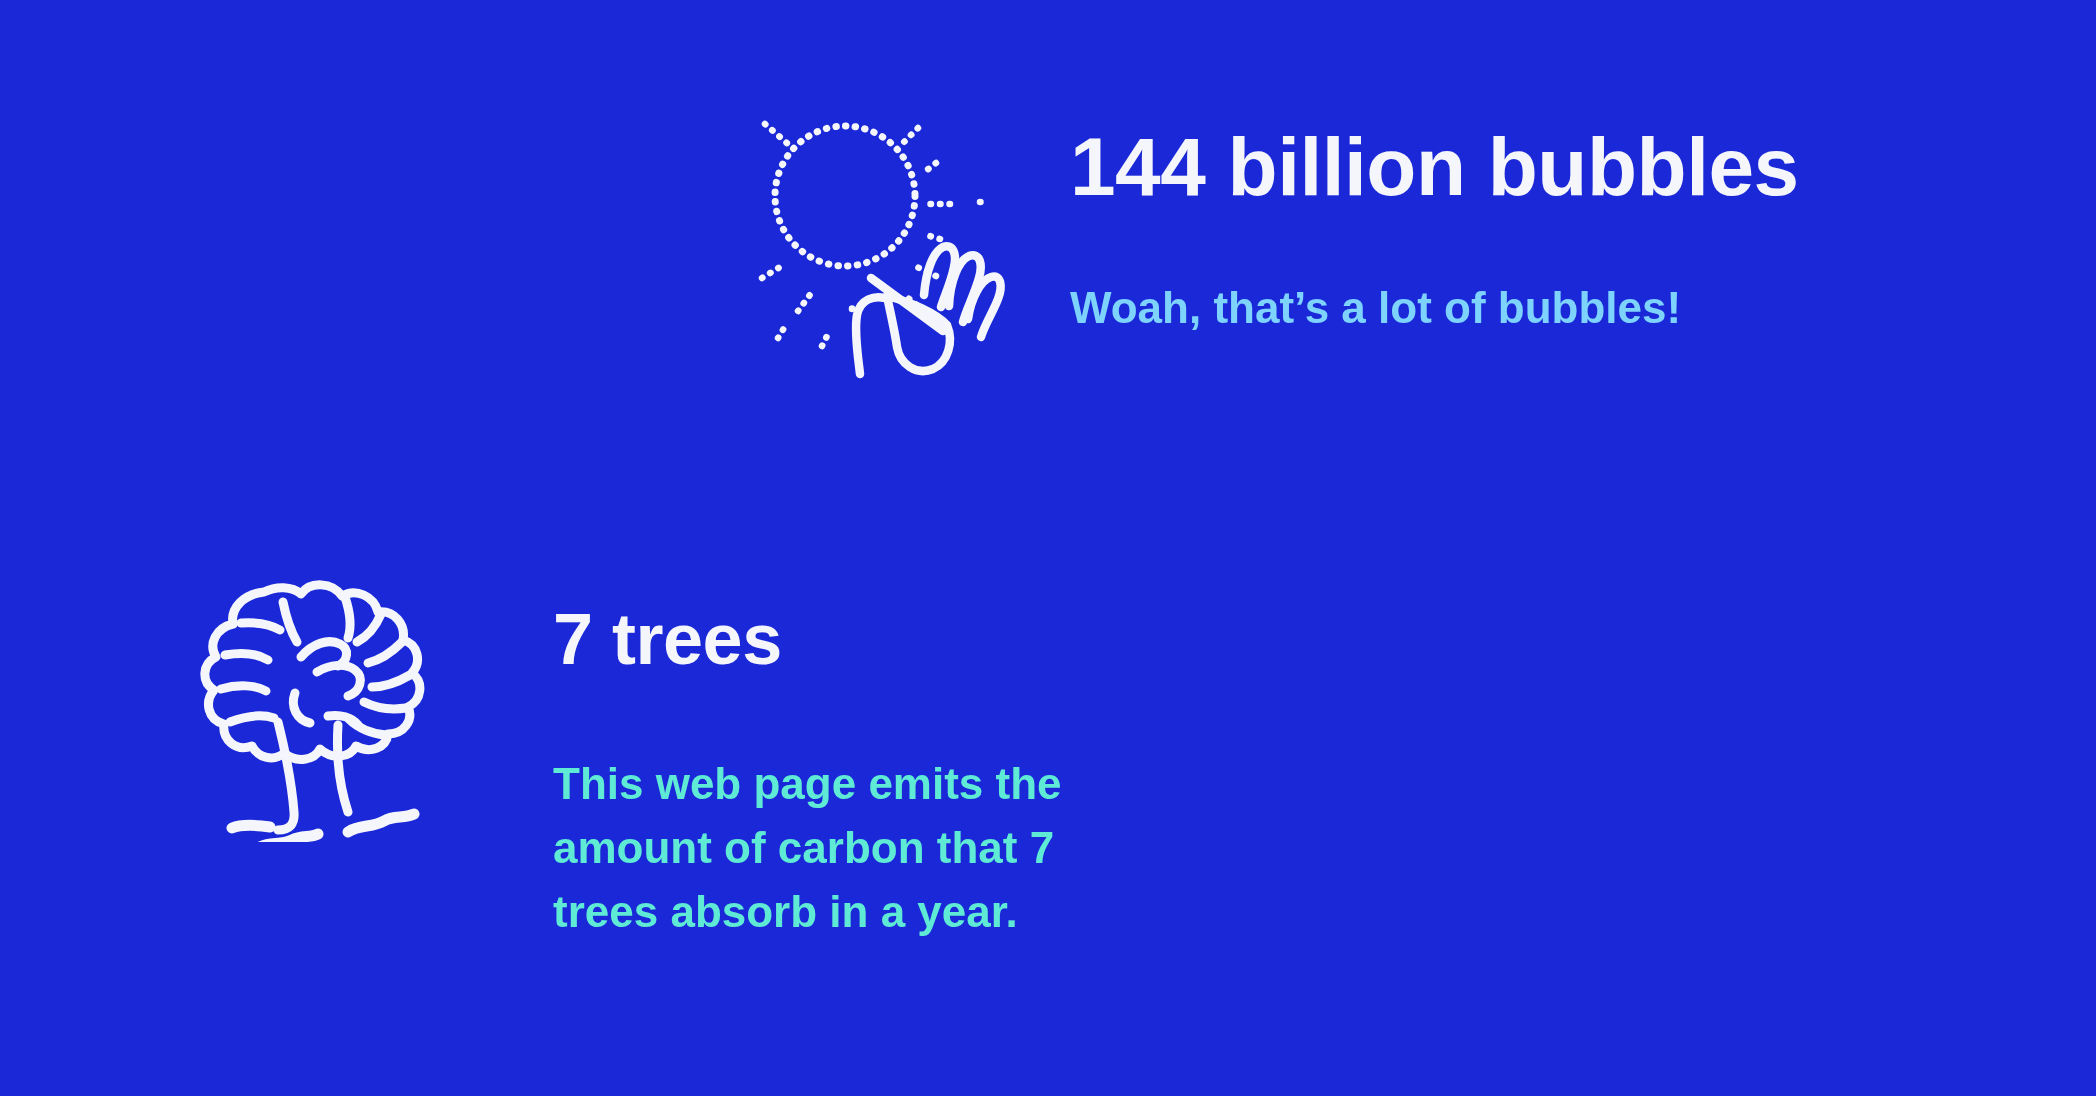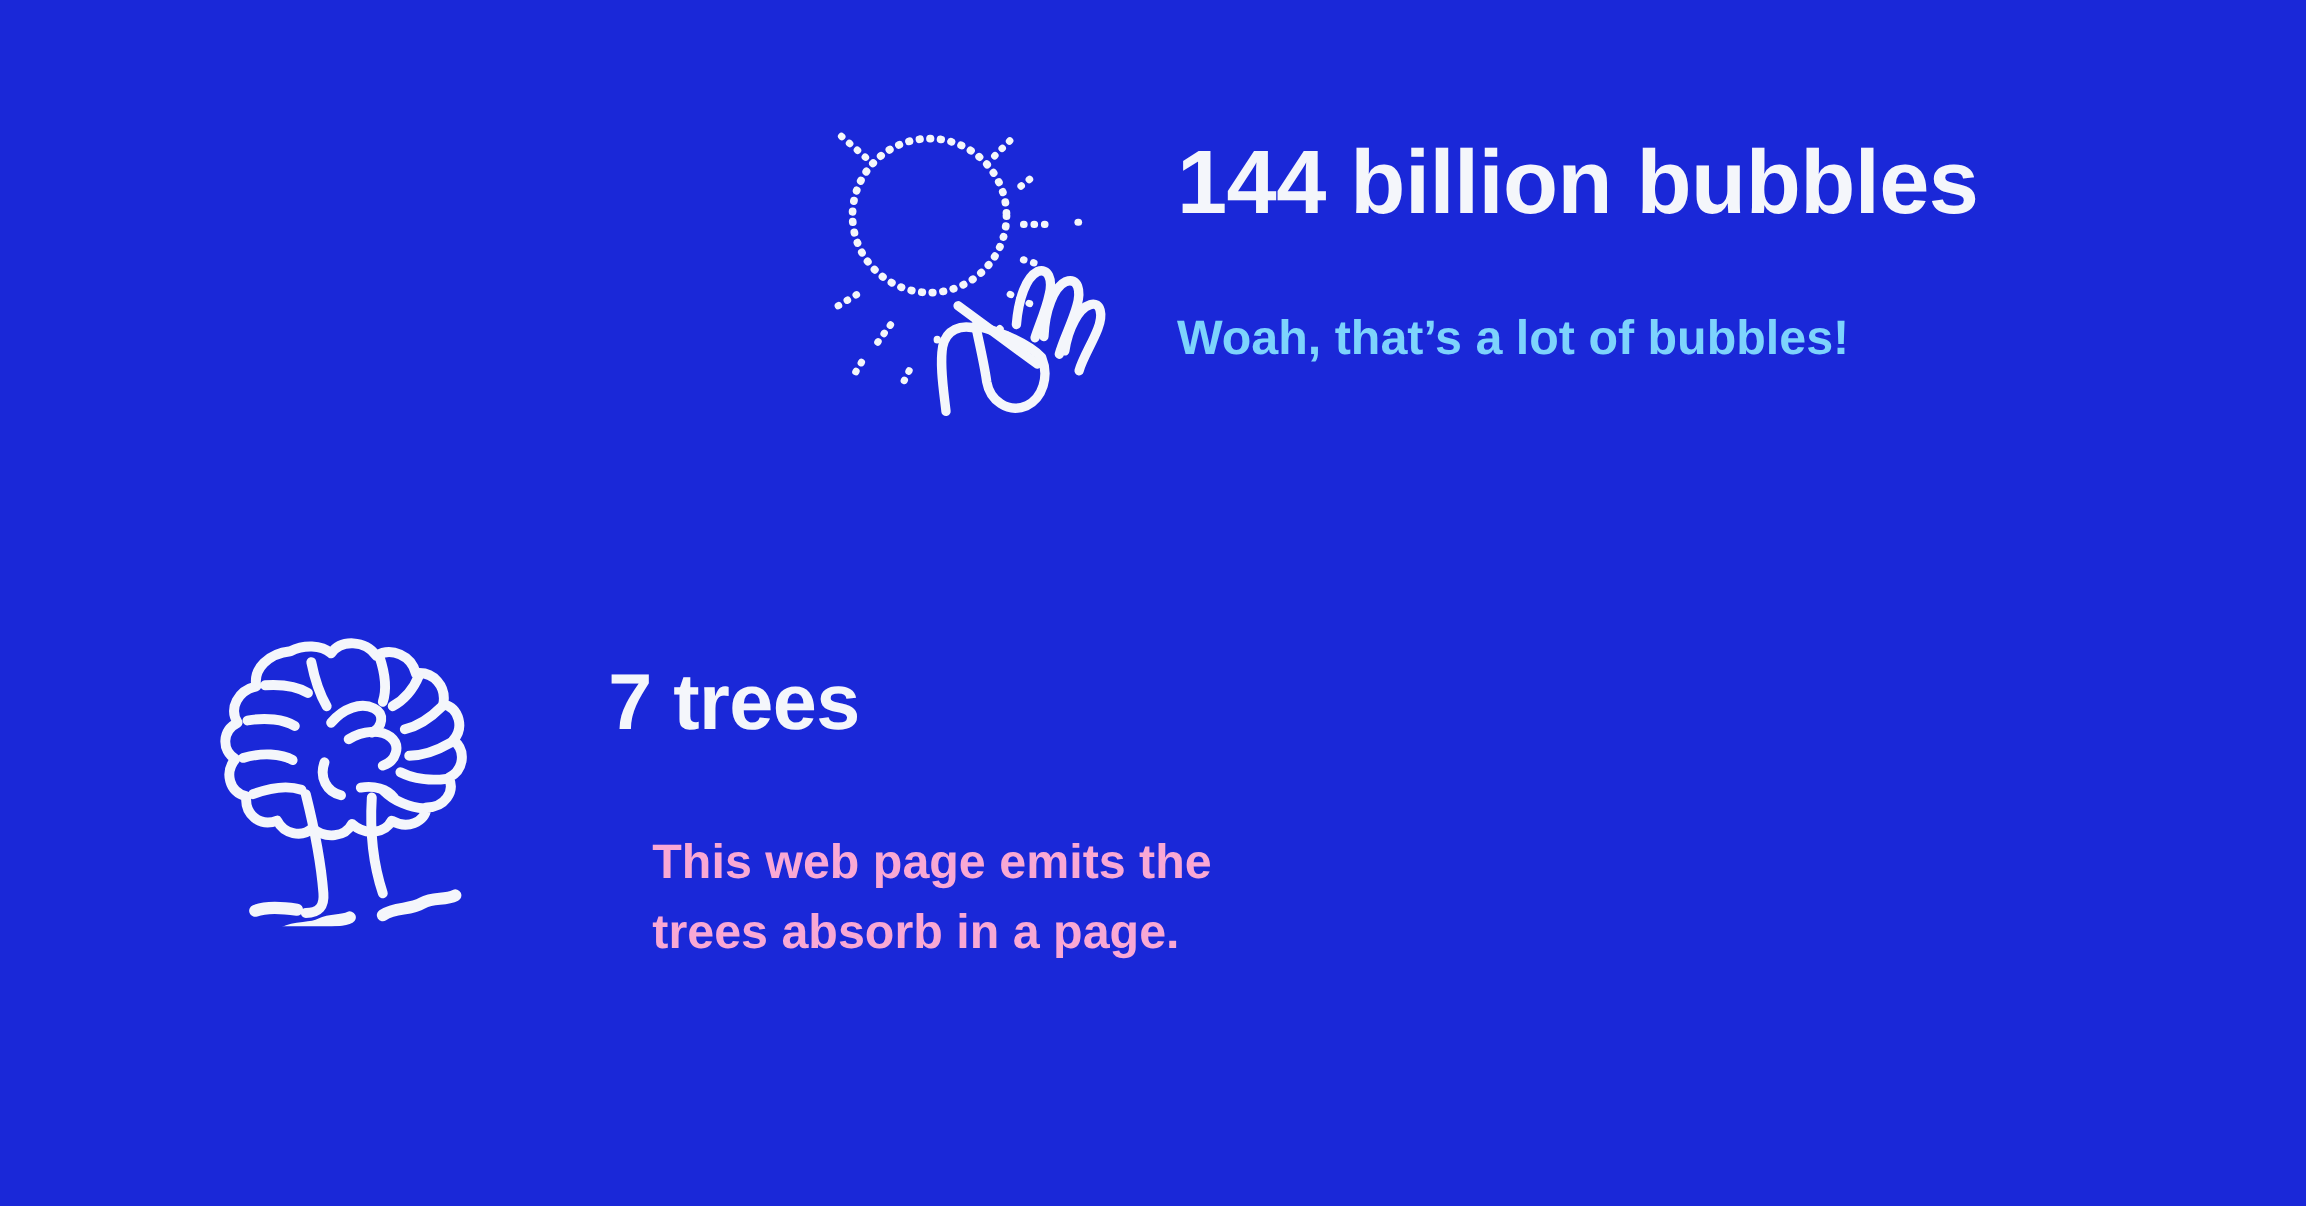--- a/index.html
+++ b/index.html
@@ -214,20 +214,21 @@
         <g fill="none" stroke="#f4f6fb" stroke-width="11" stroke-linecap="round" stroke-linejoin="round">
           <path d="M32 266 C42 262 56 263 70 265"></path>
           <path d="M58 286 C70 279 80 284 92 278 C102 273 110 276 118 272"></path>
           <path d="M148 270 C160 262 172 266 184 259 C194 253 204 257 214 252"></path>
         </g>
       </svg>
     </div>
 
     <div class="stat-text">
       <div class="stat-value" style="color: rgb(244, 246, 251);">7 trees</div>
-      <div class="stat-desc" style="color: #f9a8d4; margin-left: 40px;">
+      <div class="stat-desc" style="color: #5eead4;">
         <span class="line">This web page emits the</span>
-        <span class="line">trees absorb in a page.</span>
+        <span class="line">amount of carbon that 7</span>
+        <span class="line">trees absorb in a year.</span>
       </div>
     </div>
   </div>
 
 </div>
 
 </body></html>

